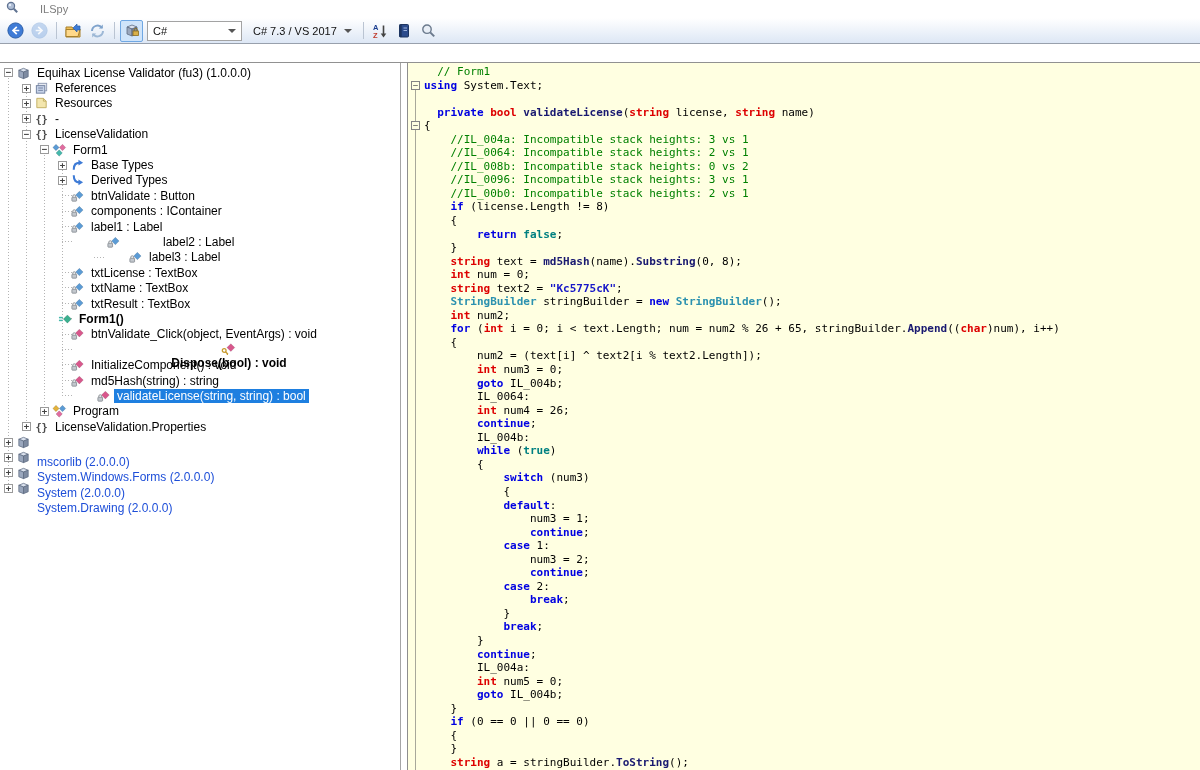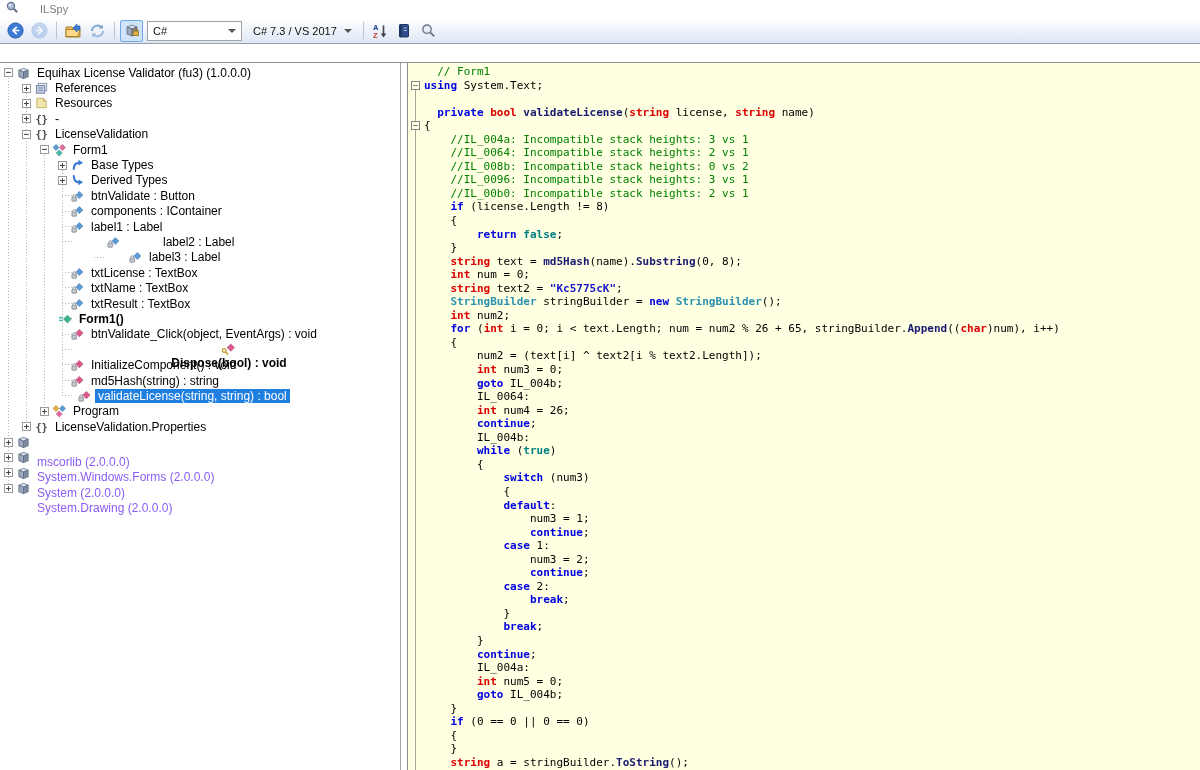--- a/index.html
+++ b/index.html
@@ -37,21 +37,21 @@
 
   
   #tree-rows { position:relative; }
   .trow { height:15.4px; display:flex; align-items:center; font-size:12px; white-space:nowrap; position:relative; cursor:default; }
   .texp { width:9px; height:9px; min-width:9px; border:1px solid #9a9a9a; background:#fff; color:#444;
           font:bold 9px/7px "DejaVu Sans Mono", monospace; text-align:center; z-index:2; }
   .texp-spacer { width:9px; min-width:9px; }
   .ticon { width:16px; height:14px; min-width:16px; margin:0 3px 0 2px; display:flex; align-items:center; justify-content:center; z-index:2; }
   .tlabel { padding:0 3px; color:#000; }
   .tlabel.bold { font-weight:bold; }
-  .tlabel.link { color:#8b5cf6;margin-top:40px; }
+  .tlabel.link { color:#1d4ed8;margin-top:40px; }
   .tlabel.sel { background:#1e7fe0; color:#fff; }
   .guide { position:absolute; width:1px; z-index:1;
            background-image:repeating-linear-gradient(to bottom, #b4b4b4 0 1px, transparent 1px 3px); }
   .stub { position:absolute; height:1px; top:7px; z-index:1;
           background-image:repeating-linear-gradient(to right, #b4b4b4 0 1px, transparent 1px 3px); }
 
   
   #code-lines { position:relative; padding-top:2px; font:11px/13.55px "DejaVu Sans Mono", monospace; }
   .code-line { height:13.55px; white-space:pre; padding-left:16px; position:relative; }
   .foldbox { position:absolute; left:3px; top:2px; width:9px; height:9px; border:1px solid #848484; background:#ffffe1;
@@ -390,21 +390,21 @@
             <span class="texp-spacer"></span>
             <span class="ticon">
               <svg width="15" height="14" viewBox="0 0 16 14">
                 <path d="M10 1.7999999999999998 L14.2 6 L10 10.2 L5.8 6 Z" fill="#d8578c" stroke="rgba(0,0,0,.25)" stroke-width=".5"></path>
                 <rect x="2" y="8.3" width="5" height="4.2" rx=".6" fill="#c2c7cd" stroke="#7d838a" stroke-width=".8"></rect>
                 <path d="M3 8.3 V7.2 a1.5 1.5 0 0 1 3 0 V8.3" fill="none" stroke="#7d838a" stroke-width=".9"></path>
               </svg>
             </span>
             <span class="tlabel">md5Hash(string) : string</span>
           </div>
-          <div class="trow" style="padding-left: 65px;">
+          <div class="trow" style="padding-left: 84px;">
             <span class="stub" style="left: 62px; width: 10px;"></span>
             <span class="texp-spacer"></span>
             <span class="ticon">
               <svg width="15" height="14" viewBox="0 0 16 14">
                 <path d="M10 1.7999999999999998 L14.2 6 L10 10.2 L5.8 6 Z" fill="#d8578c" stroke="rgba(0,0,0,.25)" stroke-width=".5"></path>
                 <rect x="2" y="8.3" width="5" height="4.2" rx=".6" fill="#c2c7cd" stroke="#7d838a" stroke-width=".8"></rect>
                 <path d="M3 8.3 V7.2 a1.5 1.5 0 0 1 3 0 V8.3" fill="none" stroke="#7d838a" stroke-width=".9"></path>
               </svg>
             </span>
             <span class="tlabel sel">validateLicense(string, string) : bool</span>

